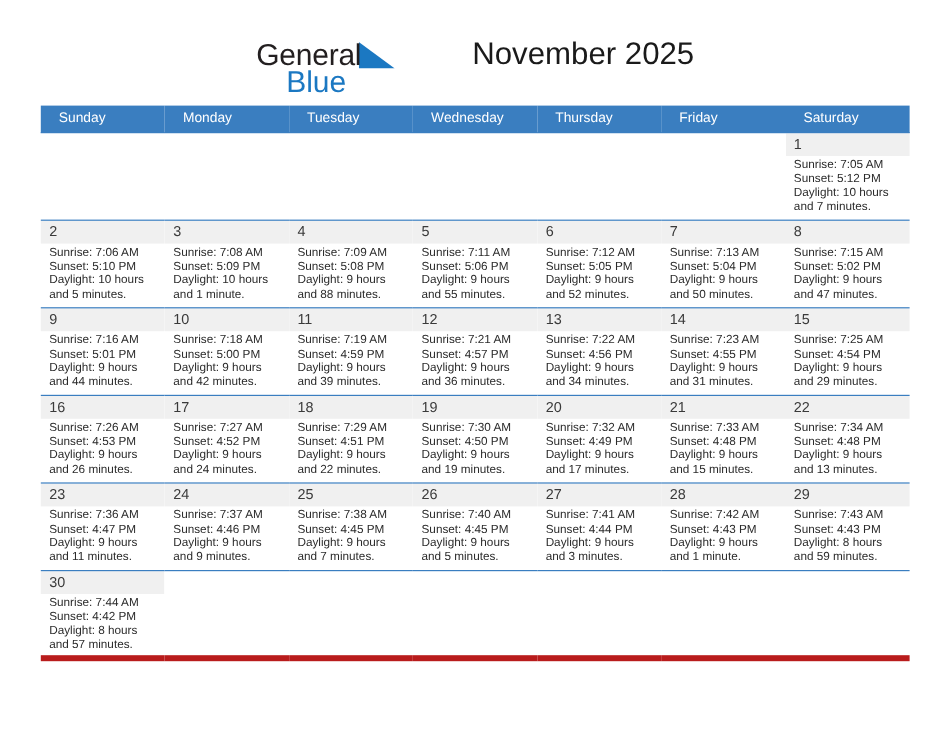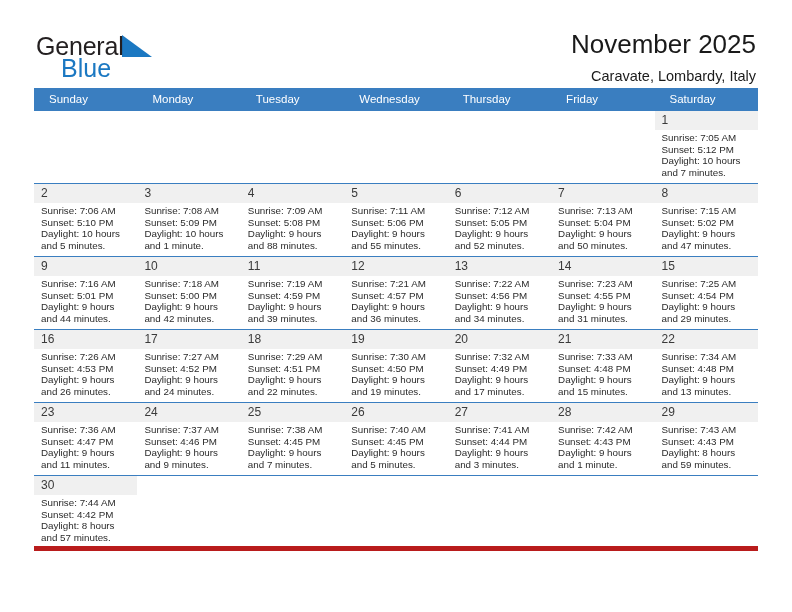--- a/index.html
+++ b/index.html
@@ -20,21 +20,21 @@
     position: relative;
     width: 792px;
     height: 612px;
     padding: 0;
   }
 
   
   .header {
     display: flex;
     align-items: flex-start;
-    justify-content: space-between;
+    justify-content: center;
     padding: 28px 36px 0 36px;
     height: 76px;
   }
   .brand {
     display: block;
     position: relative;
     width: 180px;
     padding-top: 6px;
   }
   .brand-line1 {
@@ -152,21 +152,20 @@
 
     <div class="brand">
       <span class="brand-line1">General</span><span class="brand-triangle"><svg width="30" height="22" viewBox="0 0 30 22" xmlns="http://www.w3.org/2000/svg">
             <polygon points="0,0 30,22 0,22" fill="#1b78c2"></polygon>
           </svg></span>
       <span class="brand-line2">Blue</span>
     </div>
 
     <div class="title-block">
       <h1 class="cal-title">November 2025</h1>
-      <p class="cal-subtitle">Caravate, Lombardy, Italy</p>
     </div>
 
   </div>
 
   <table class="calendar">
     <thead>
       <tr id="weekday-row">
           <th>Sunday</th>
           <th>Monday</th>
           <th>Tuesday</th>

